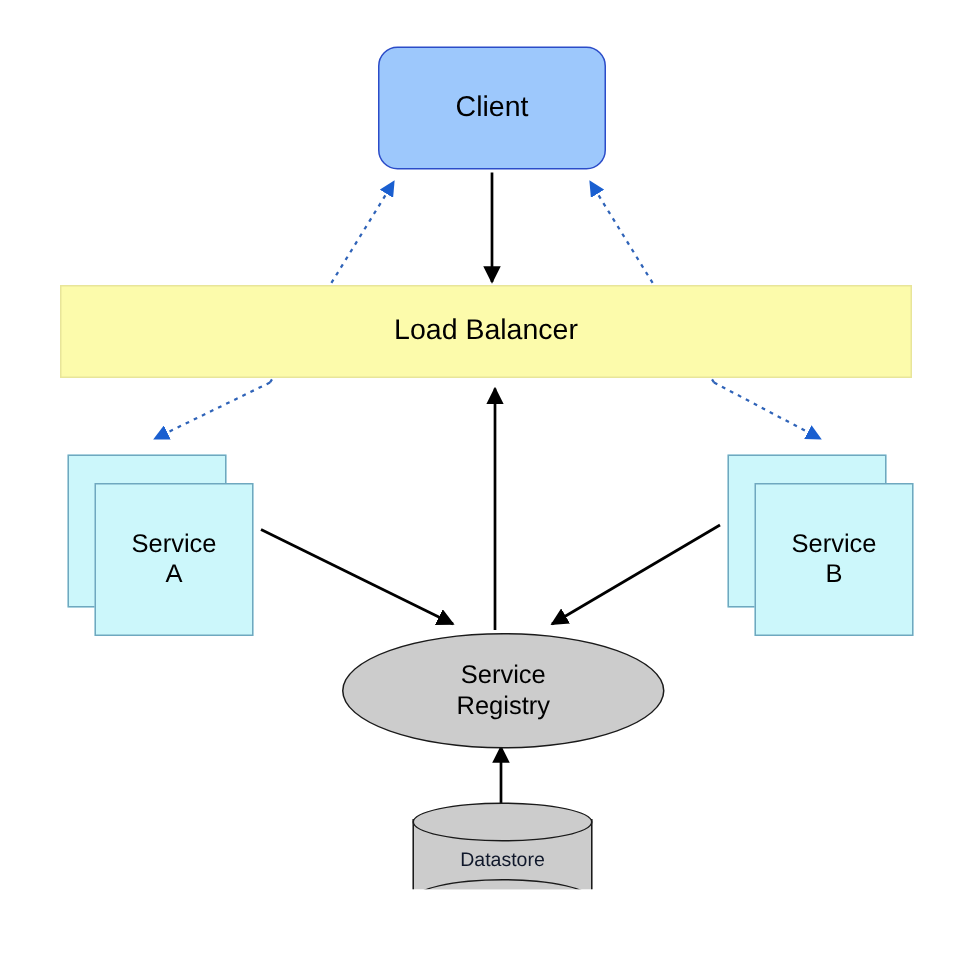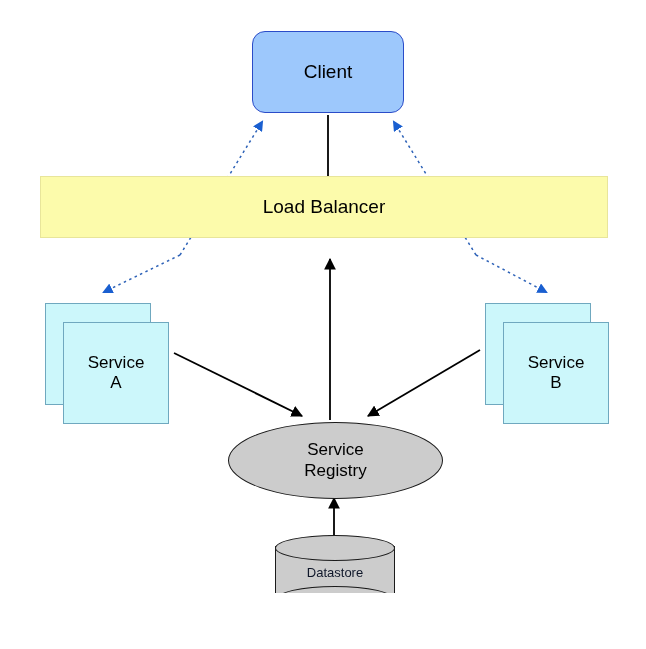--- a/index.html
+++ b/index.html
@@ -39,21 +39,21 @@
     width: 152px;
     height: 82px;
     background: #9dc8fc;
     border: 1.6px solid #2b4cc8;
     border-radius: 13px;
     font-size: 19px;
   }
   
   #load-balancer-node {
     left: 40px;
-    top: 176px;
+    top: 190px;
     width: 568px;
     height: 62px;
     background: #fcfbab;
     border: 1px solid #e8e59a;
     font-size: 19px;
   }
   
   .service-stack {
     position: absolute;
     width: 128px;

